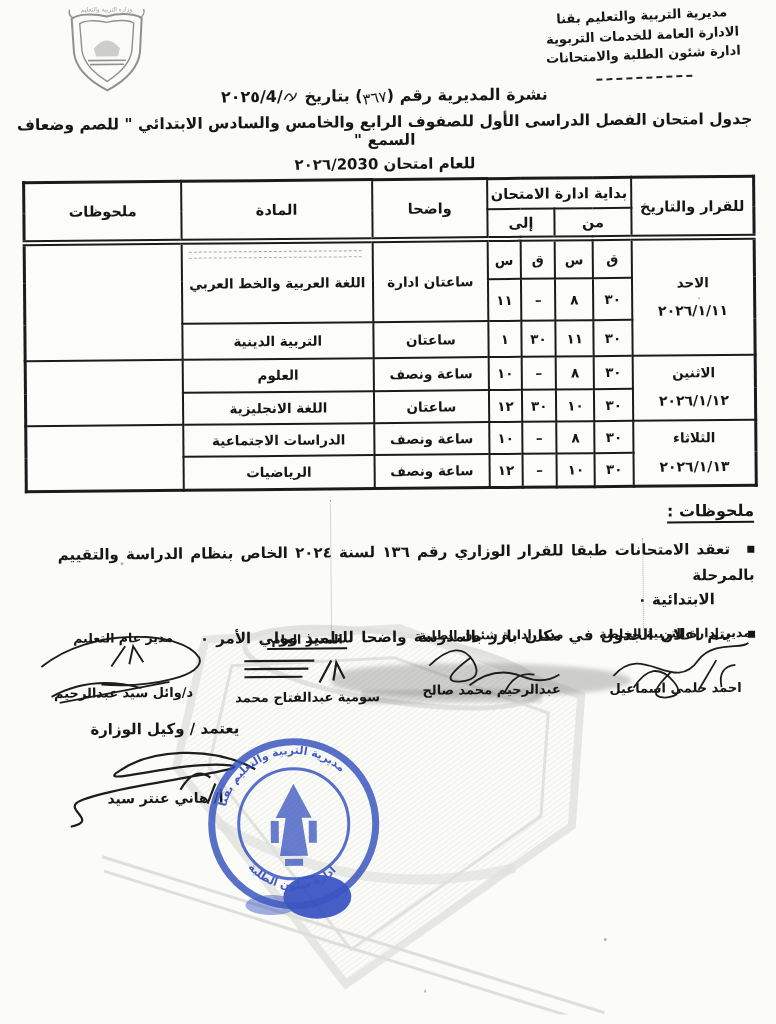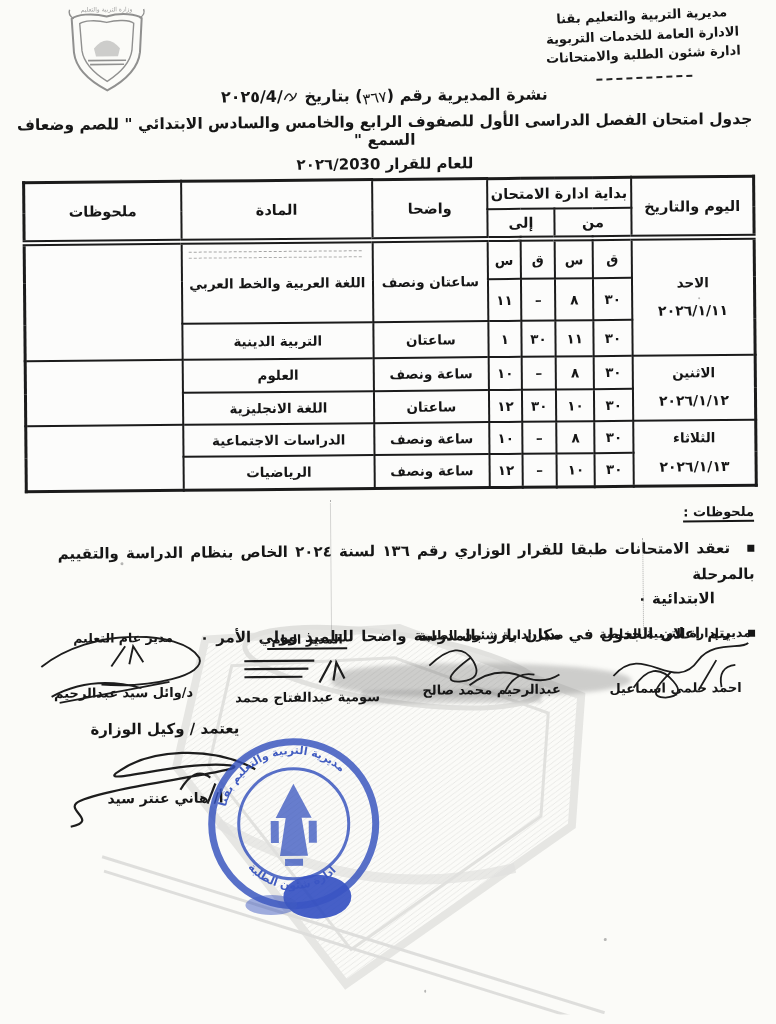--- a/index.html
+++ b/index.html
@@ -32,21 +32,21 @@
   .sched thead th{font-size:14.5px;}
   .sched thead tr:last-child th, .sched thead th[rowspan]{border-bottom:6px double #1b1b1b;}
   .unit{font-size:13px;height:34px;}
   .num{font-size:14px;}
   .daycell{font-size:14.5px;line-height:2.1;}
   .subj{position:relative;}
   .artifact-dash{position:absolute;top:7px;left:6px;right:10px;height:5px;
      border-top:1px dashed #8f8f8f;border-bottom:1px dashed #9a9a9a;opacity:.8;}
   
   .notes{position:absolute;top:504px;right:22px;width:724px;direction:rtl;}
-  .notes-h{font-size:13px;font-weight:bold;display:inline-block;border-bottom:2.5px solid #161616;padding-bottom:1px;}
+  .notes-h{font-size:16px;font-weight:bold;display:inline-block;border-bottom:2.5px solid #161616;padding-bottom:1px;}
   .note-item{margin-top:14px;font-size:15px;font-weight:bold;line-height:1.7;word-spacing:2px;}
   .bullet{display:inline-block;width:7px;height:7px;background:#161616;margin-left:10px;vertical-align:middle;}
   .note-cont{margin-top:2px;margin-right:40px;font-size:15px;font-weight:bold;}
   
   .sigs{position:absolute;top:628px;left:30px;width:736px;direction:rtl;display:flex;}
   .sigblock{position:relative;flex:1 1 0;text-align:center;}
   .sigtitle{font-size:12.5px;font-weight:bold;white-space:nowrap;}
   .sigtitle.ul{border-bottom:2px solid #161616;display:inline-block;padding:0 4px 1px;}
   .signame{font-size:13px;font-weight:bold;margin-top:40px;white-space:nowrap;}
   .scribble{position:absolute;pointer-events:none;}
@@ -106,40 +106,40 @@
     <div class="t1">
       <span>نشرة المديرية رقم</span>
       <span class="ltr"><span>(</span><span class="hand">٣٦٧</span><span>)</span></span>
       <span>بتاريخ</span>
       <span class="ltr"><span>٢٠٢٥/4/</span><svg width="16" height="14" viewBox="0 0 16 14" style="vertical-align:-2px">
             <path d="M2 10 q4 -9 7 -4 q3 4 -2 5 q6 -2 7 -8" fill="none" stroke="#222" stroke-width="1.4"></path>
           </svg></span>
     </div>
     <div class="t2">جدول امتحان الفصل الدراسى الأول للصفوف الرابع والخامس والسادس الابتدائي " للصم وضعاف السمع "</div>
     <div class="t3">
-      <span>للعام للقرار</span>
+      <span>للعام امتحان</span>
       <span class="ltr">٢٠٢٦/2030</span>
     </div>
   </div>
 
   <div class="tblwrap">
     <table class="sched">
       <colgroup>
         <col style="width:122px">
           <col style="width:38px">
           <col style="width:38px">
         <col style="width:34px">
           <col style="width:33px">
           <col style="width:114px">
         <col style="width:190px">
           <col style="width:156px">
       </colgroup>
       <thead>
         <tr style="height:30px">
-          <th rowspan="2">اليوم والتاريخ</th>
+          <th rowspan="2">للقرار والتاريخ</th>
           <th colspan="4">بداية ادارة الامتحان</th>
           <th rowspan="2">واضحا</th>
           <th rowspan="2">المادة</th>
           <th rowspan="2">ملحوظات</th>
         </tr>
         <tr style="height:30px">
           <th colspan="2">من</th>
           <th colspan="2">إلى</th>
         </tr>
       </thead>
@@ -147,21 +147,21 @@
 
         <tr style="height:34px">
           <td rowspan="3" class="daycell">
             <div>الاحد</div>
             <div class="ltr num">٢٠٢٦/١/١١</div>
           </td>
           <td class="unit">ق</td>
           <td class="unit">س</td>
           <td class="unit">ق</td>
           <td class="unit">س</td>
-          <td rowspan="2">ساعتان ونصف</td>
+          <td rowspan="2">ساعتان ادارة</td>
           <td rowspan="2" class="subj">
             <div class="artifact-dash"></div>
             <span>اللغة العربية  والخط العربي</span>
           </td>
           <td rowspan="3"></td>
         </tr>
         <tr style="height:42px">
           <td class="num">٣٠</td>
           <td class="num">٨</td>
           <td class="num">–</td>

